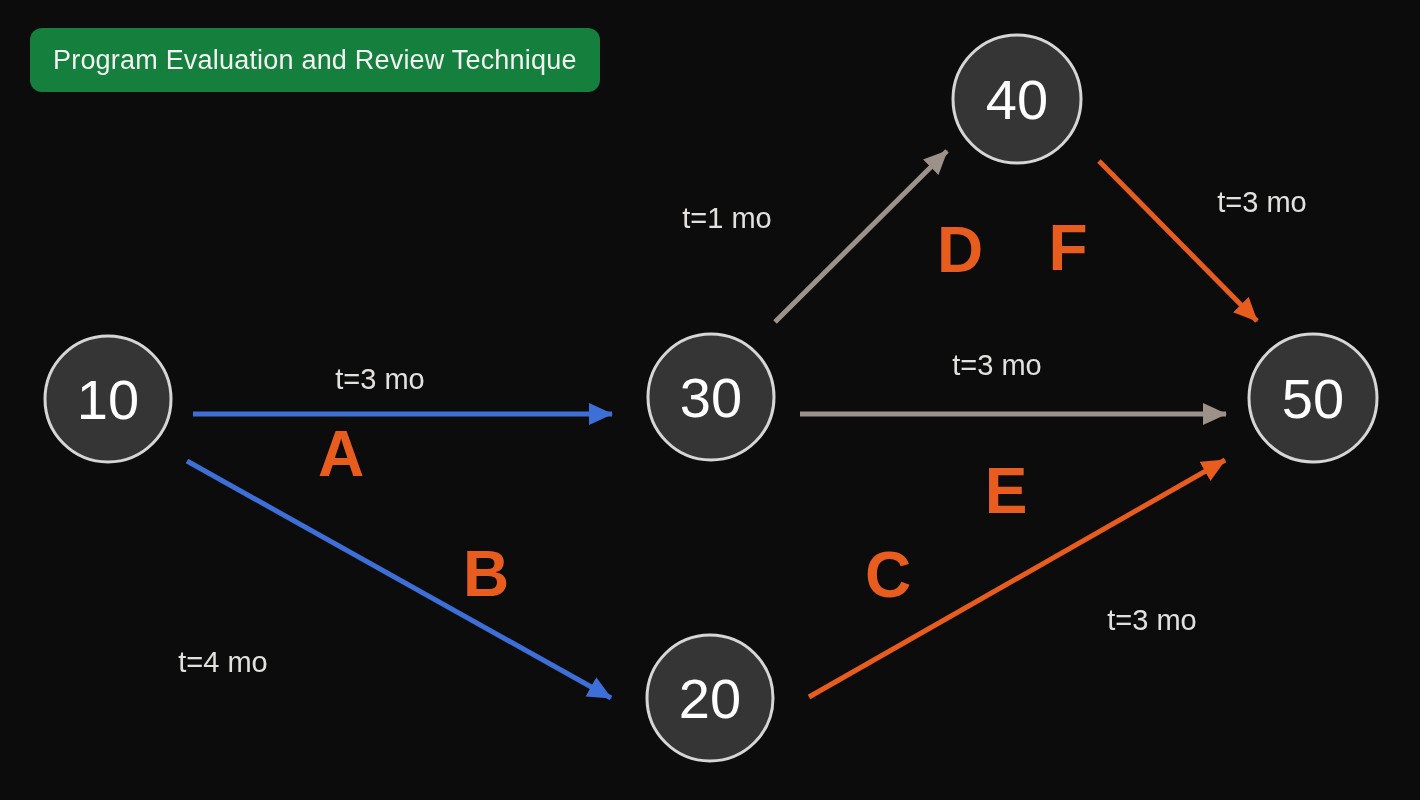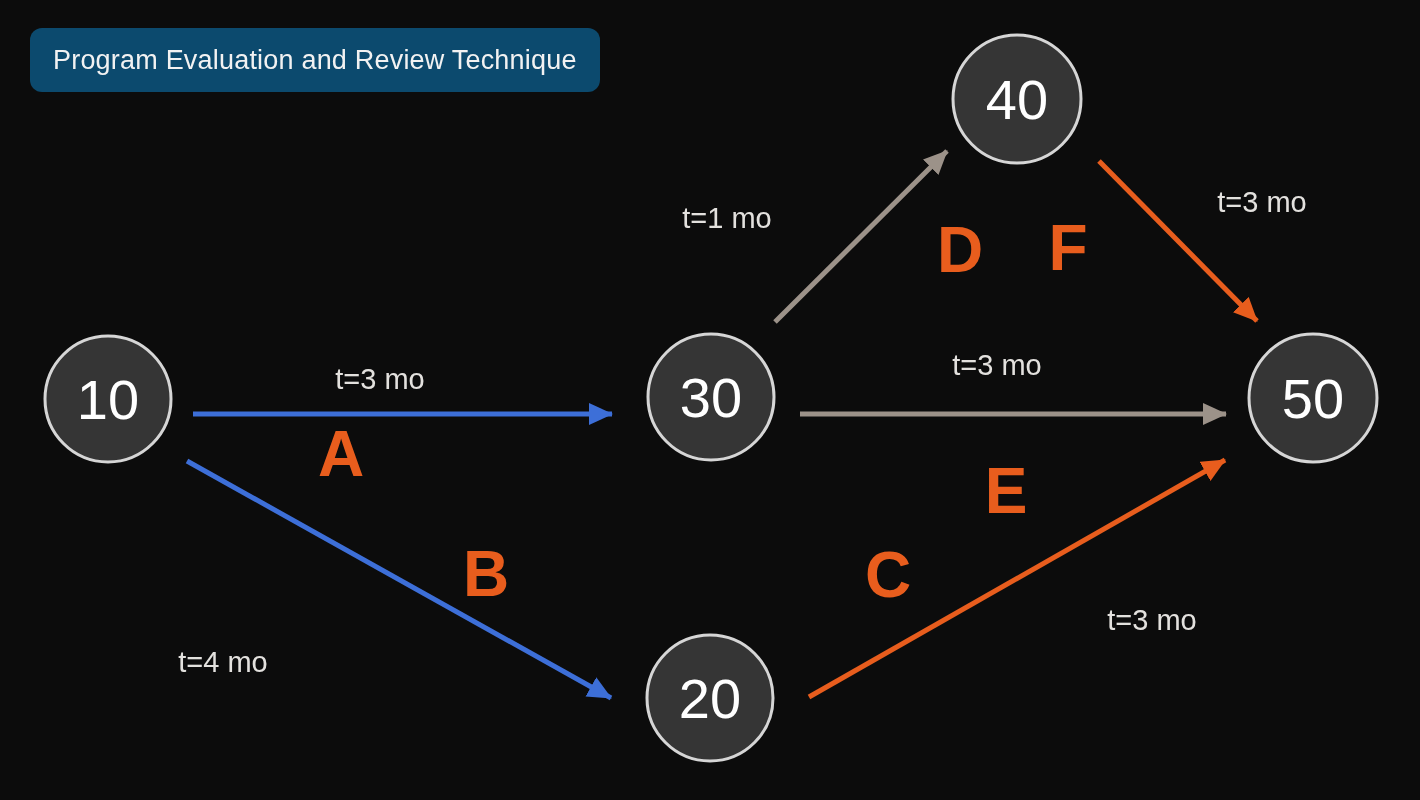--- a/index.html
+++ b/index.html
@@ -10,21 +10,21 @@
     background: #0c0c0c;
     overflow: hidden;
     font-family: "Liberation Sans", sans-serif;
   }
   .badge {
     position: absolute;
     left: 30px;
     top: 28px;
     height: 64px;
     padding: 0 23px;
-    background: #0c4a6e;
+    background: #15803d;
     border-radius: 12px;
     display: flex;
     align-items: center;
     color: #f2f2f2;
     font-size: 27px;
     letter-spacing: 0.2px;
     white-space: nowrap;
   }
   svg.diagram { position: absolute; left: 0; top: 0; }
   .node-circle { fill: #353535; stroke: #d6d6d6; stroke-width: 3px; }

